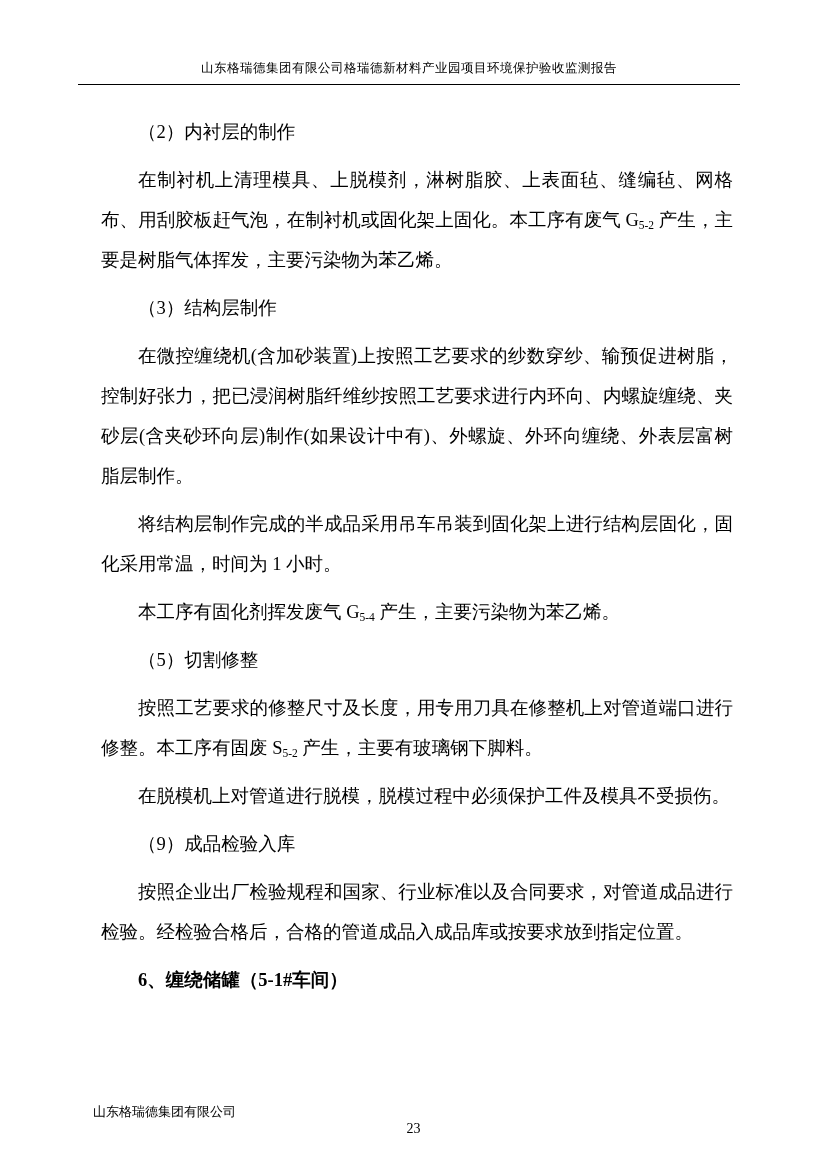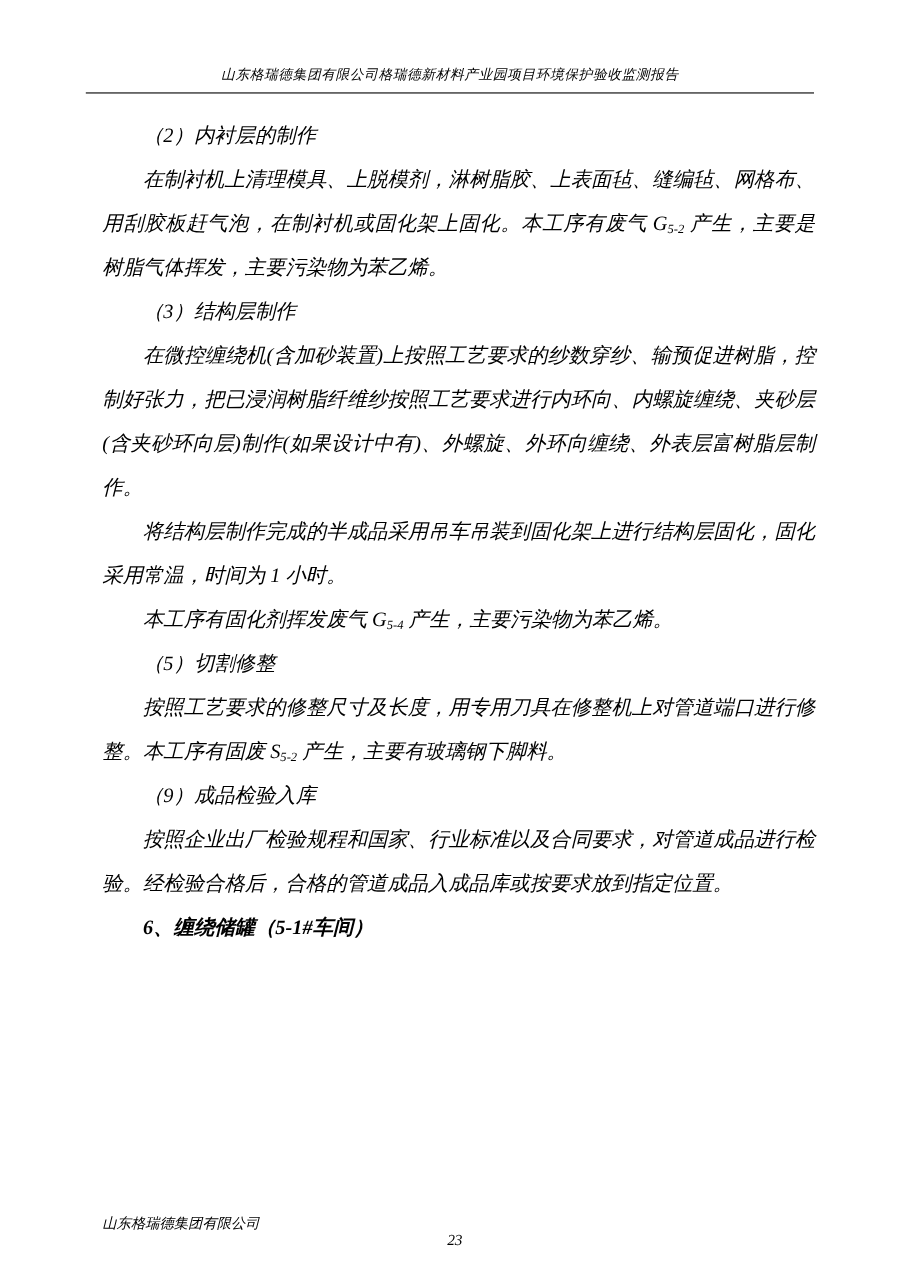--- a/index.html
+++ b/index.html
@@ -14,21 +14,20 @@
     color: #000000;
     position: relative;
     overflow: hidden;
   }
   .page {
     width: 818px;
     height: 1169px;
     box-sizing: border-box;
     padding: 8px;
     position: relative;
-    font-style: italic;
   }
   .header {
     position: absolute;
     top: 60px;
     left: 78px;
     right: 78px;
     text-align: center;
     font-size: 12.5px;
     letter-spacing: 0.5px;
     color: #000;
@@ -39,21 +38,21 @@
     position: absolute;
     top: 104px;
     left: 93px;
     width: 648px;
     font-size: 18.5px;
     line-height: 40px;
     text-align: justify;
     text-justify: inter-ideograph;
   }
   p {
-    margin: 0;
+    margin: 8px;
     padding: 0;
   }
   .indent {
     text-indent: 2em;
   }
   .indent-paren {
     text-indent: 2em;
   }
   .bold {
     font-weight: bold;
@@ -101,20 +100,21 @@
 
     <p class="indent">将结构层制作完成的半成品采用吊车吊装到固化架上进行结构层固化，固化采用常温，时间为 1 小时。</p>
 
     <p class="indent">本工序有固化剂挥发废气 G<sub>5-4</sub> 产生，主要污染物为苯乙烯。</p>
 
     <p class="indent-paren">（5）切割修整</p>
 
     <p class="indent">按照工艺要求的修整尺寸及长度，用专用刀具在修整机上对管道端口进行修整。本工序有固废 S<sub>5-2</sub> 产生，主要有玻璃钢下脚料。</p>
 
 
+    <p class="indent">在脱模机上对管道进行脱模，脱模过程中必须保护工件及模具不受损伤。</p>
 
     <p class="indent-paren">（9）成品检验入库</p>
 
     <p class="indent">按照企业出厂检验规程和国家、行业标准以及合同要求，对管道成品进行检验。经检验合格后，合格的管道成品入成品库或按要求放到指定位置。</p>
 
     <p class="indent-paren bold">6、缠绕储罐（5-1#车间）</p>
 
 
   </div>
 

